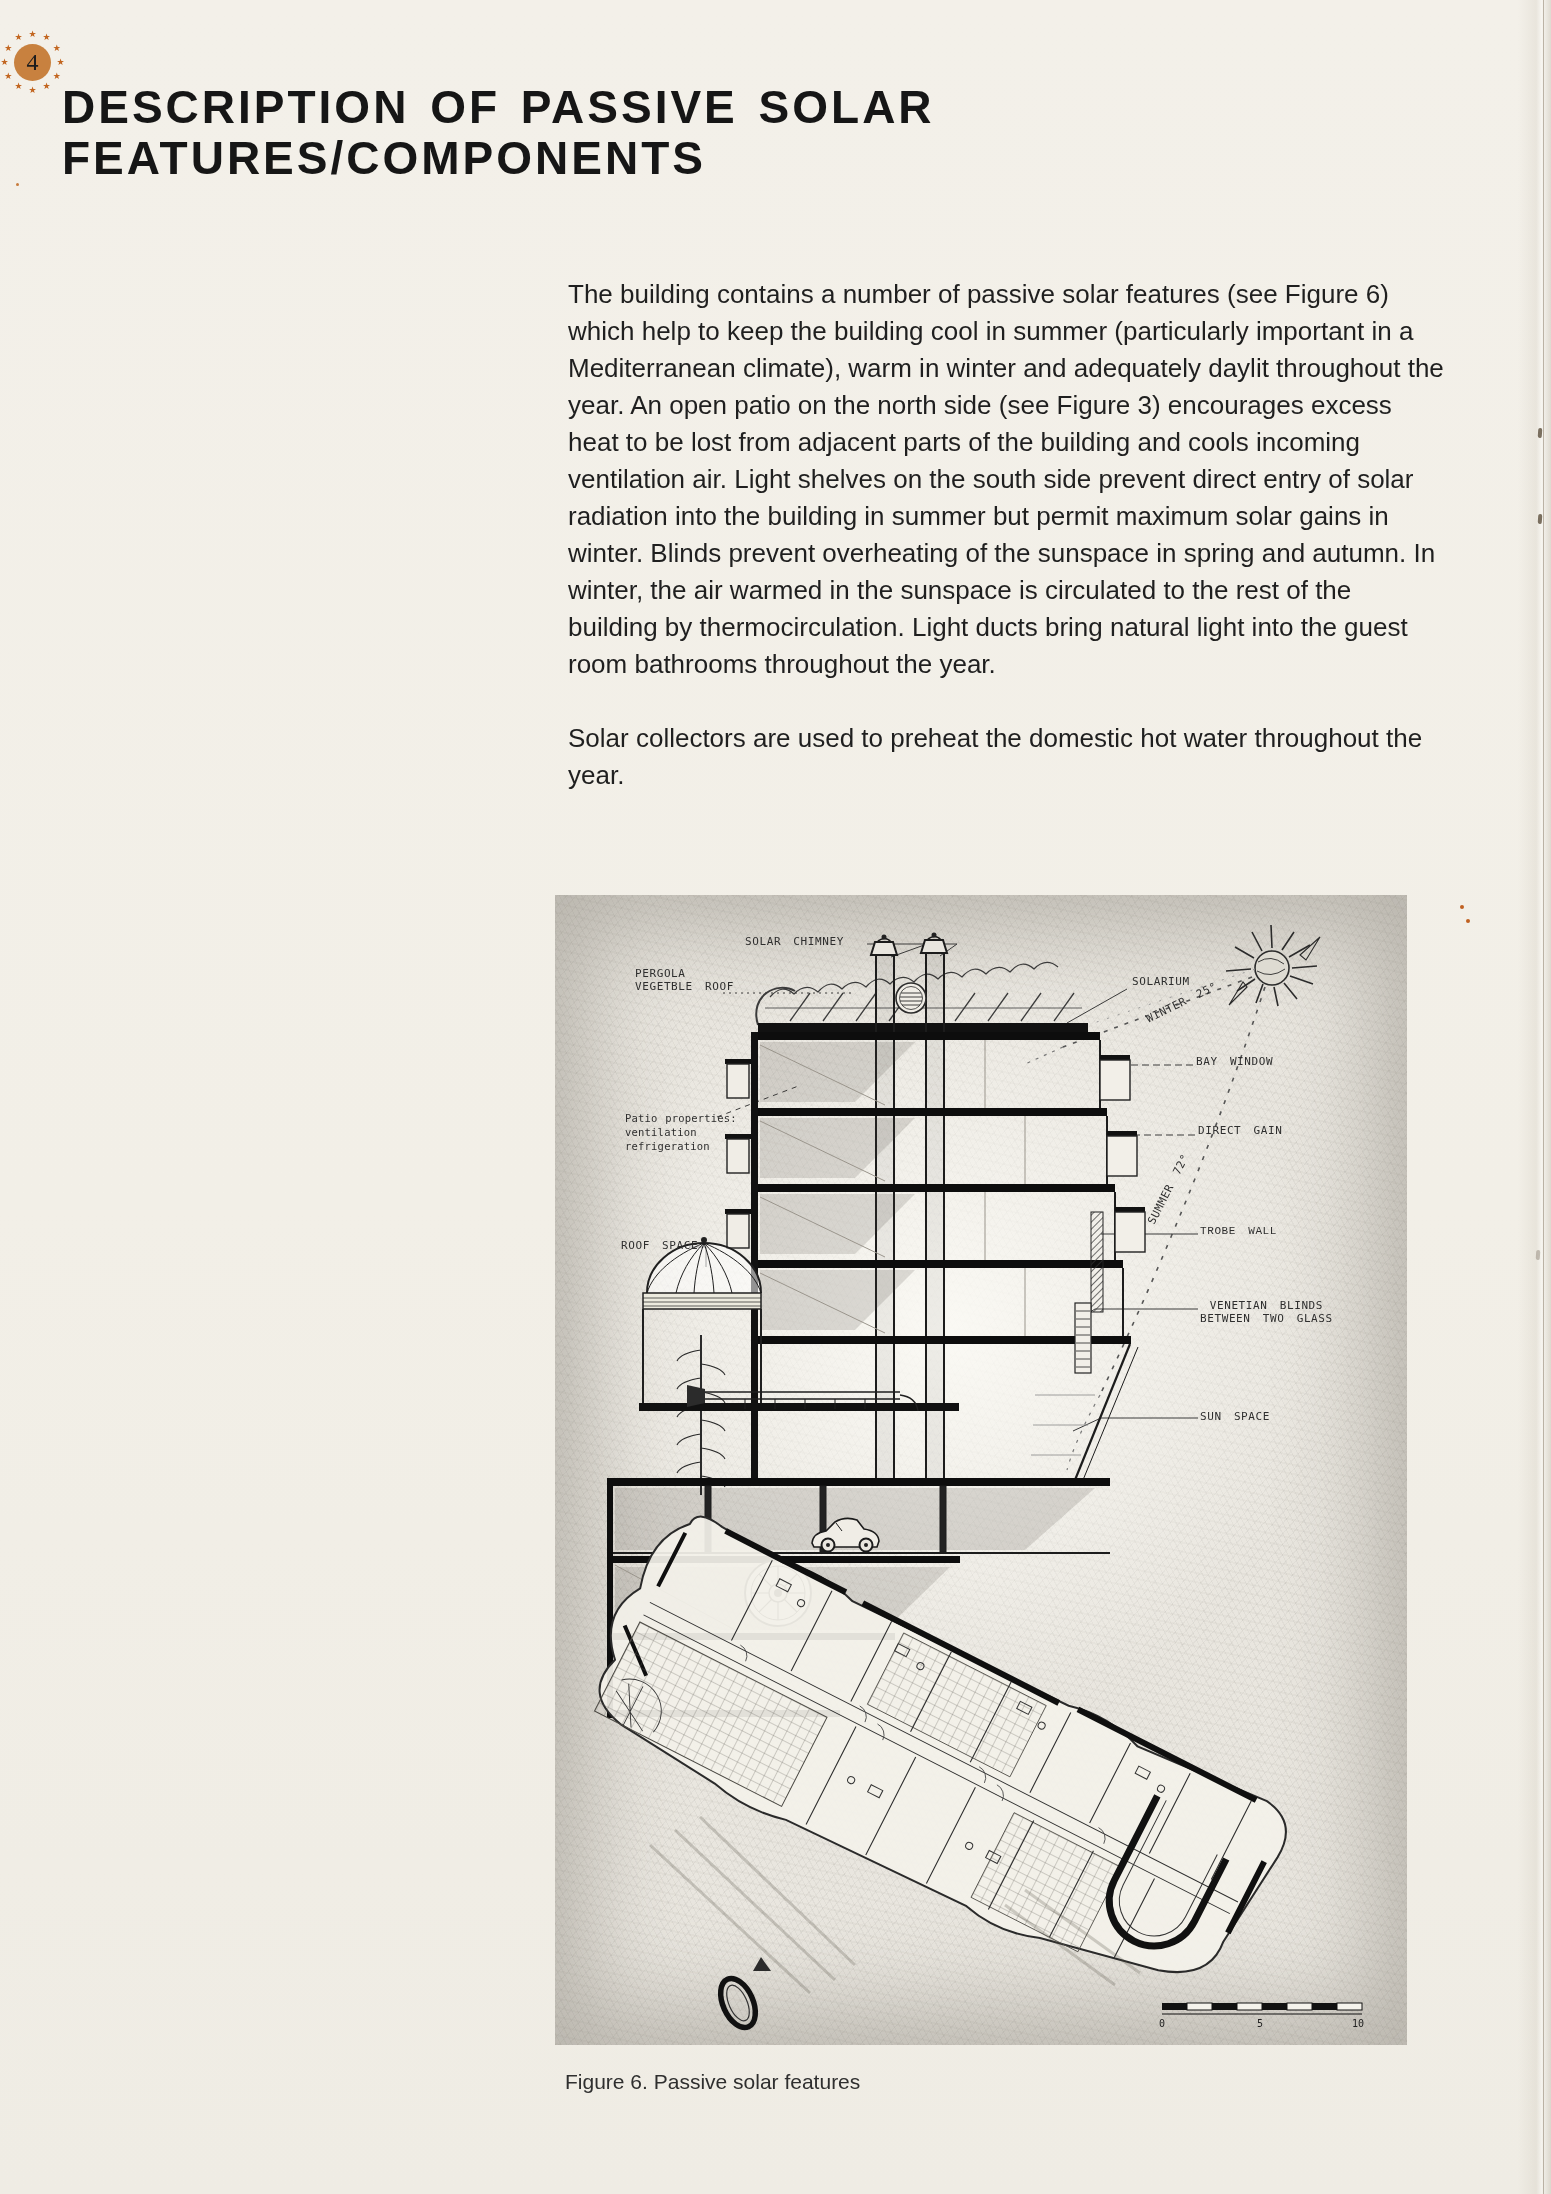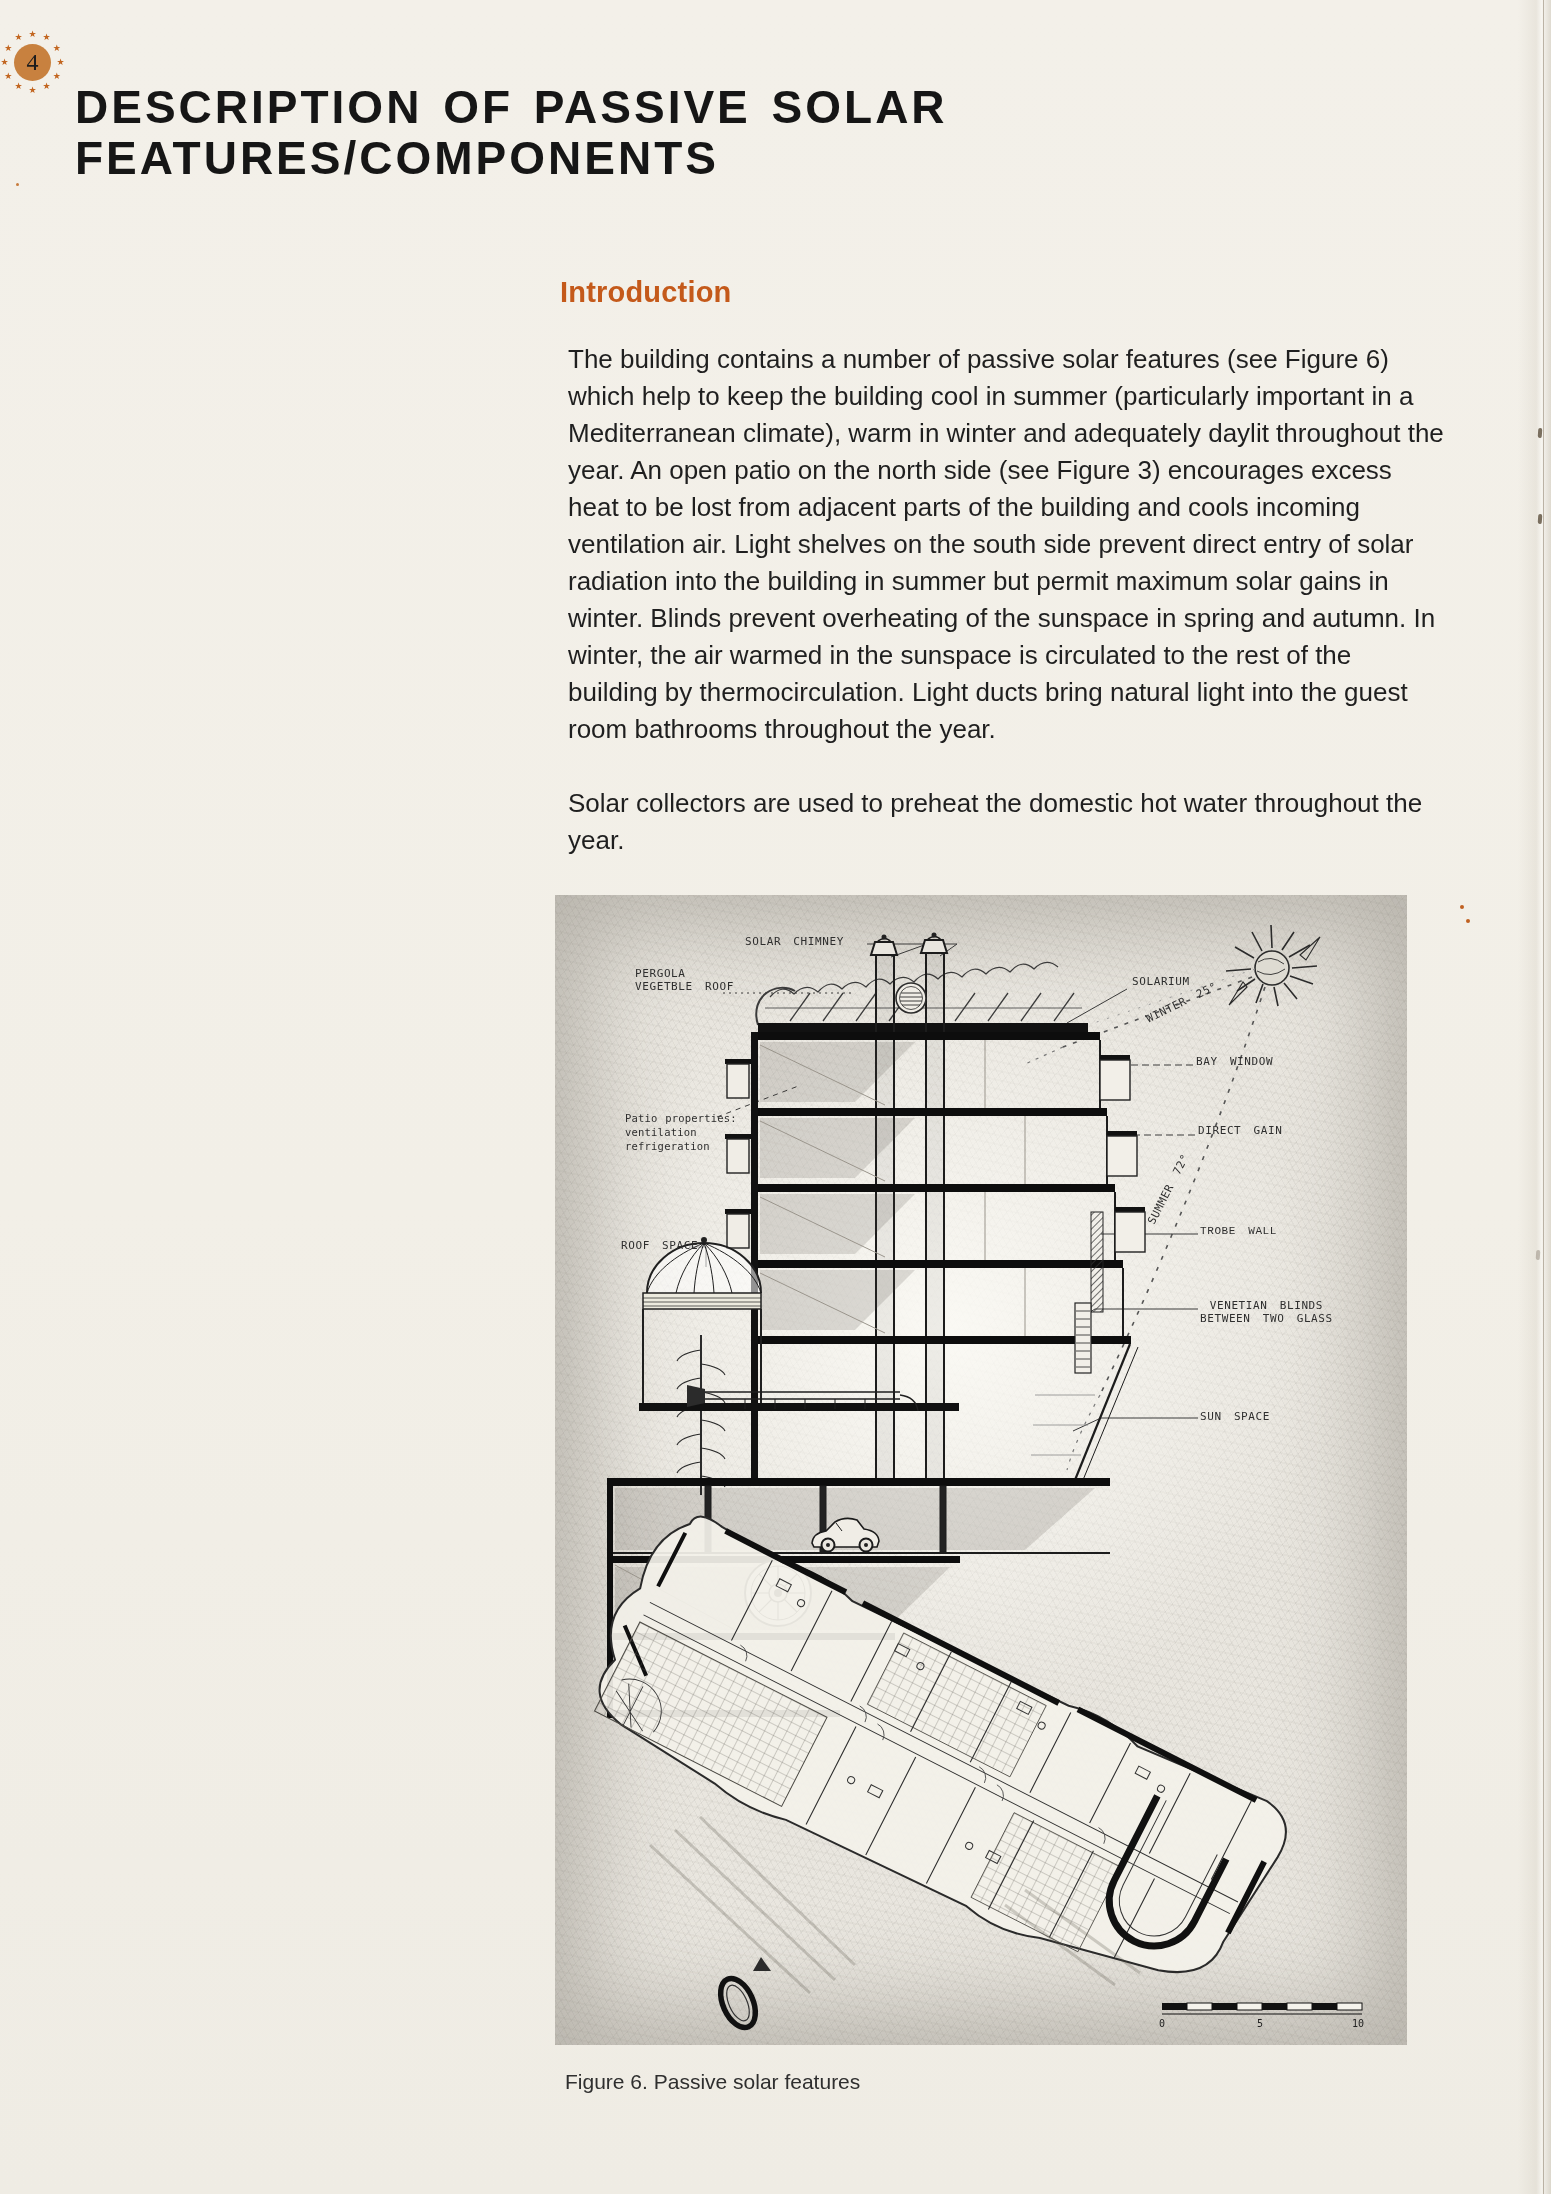--- a/index.html
+++ b/index.html
@@ -16,21 +16,21 @@
   .stitch{position:absolute;width:4px;height:10px;background:#7a6f5f;border-radius:2px;transform:rotate(4deg);}
   .speck{position:absolute;width:4px;height:4px;border-radius:50%;}
   
   .badge-area{position:absolute;left:4px;top:34px;width:60px;height:60px;}
   .badge-circle{position:absolute;left:10px;top:10px;width:37px;height:37px;border-radius:50%;
     background:#c8813f;display:flex;align-items:center;justify-content:center;
     color:#1d1d1d;font-size:24px;font-family:"Liberation Serif",serif;}
   .star{position:absolute;font-size:9px;color:#c2651f;line-height:9px;}
   
   .main-heading{position:absolute;left:62px;top:82px;color:#161616;
-    font-size:46px;font-weight:bold;line-height:51px;letter-spacing:3px;word-spacing:5px;margin-left:13px;}
+    font-size:46px;font-weight:bold;line-height:51px;letter-spacing:3px;word-spacing:5px;}
   
   .content{position:absolute;left:560px;top:276px;width:885px;color:#1f1f1f;}
   .intro-title{margin:0 0 32px 0;color:#c4591a;font-size:29px;font-weight:bold;letter-spacing:0.2px;}
   .content p{margin:0 0 37px 8px;font-size:26px;line-height:37px;}
   
   .figure-area{position:absolute;left:555px;top:895px;width:852px;height:1150px;
     background:
       radial-gradient(ellipse 60% 45% at 46% 38%,rgba(252,251,246,0.92) 0%,rgba(252,251,246,0) 75%),
       repeating-linear-gradient(63deg,rgba(90,88,82,0.06) 0 1px,rgba(0,0,0,0) 1px 5px),
       repeating-linear-gradient(-48deg,rgba(90,88,82,0.055) 0 1px,rgba(0,0,0,0) 1px 7px),
@@ -74,21 +74,20 @@
     <div class="badge-circle">4</div>
   </div>
   <span class="speck" style="left:16px;top:183px;background:#c77b3c;width:3px;height:3px;"></span>
 
   <div class="main-heading">
     <div>DESCRIPTION OF PASSIVE SOLAR</div>
     <div>FEATURES/COMPONENTS</div>
   </div>
 
   <div class="content">
-    <h2 class="intro-title">Introduction</h2>
     <p>The building contains a number of passive solar features (see Figure 6) which help to keep the building cool in summer (particularly important in a Mediterranean climate), warm in winter and adequately daylit throughout the year. An open patio on the north side (see Figure 3) encourages excess heat to be lost from adjacent parts of the building and cools incoming ventilation air. Light shelves on the south side prevent direct entry of solar radiation into the building in summer but permit maximum solar gains in winter. Blinds prevent overheating of the sunspace in spring and autumn. In winter, the air warmed in the sunspace is circulated to the rest of the building by thermocirculation. Light ducts bring natural light into the guest room bathrooms throughout the year.</p>
     <p>Solar collectors are used to preheat the domestic hot water throughout the year.</p>
   </div>
 
   <div class="figure-area">
     <svg width="852" height="1150" viewBox="0 0 852 1150">
       <defs>
         <pattern id="hatch" width="5" height="5" patternUnits="userSpaceOnUse" patternTransform="rotate(45)">
           <line x1="0" y1="0" x2="0" y2="5" stroke="#333" stroke-width="1.4"></line>
         </pattern>

